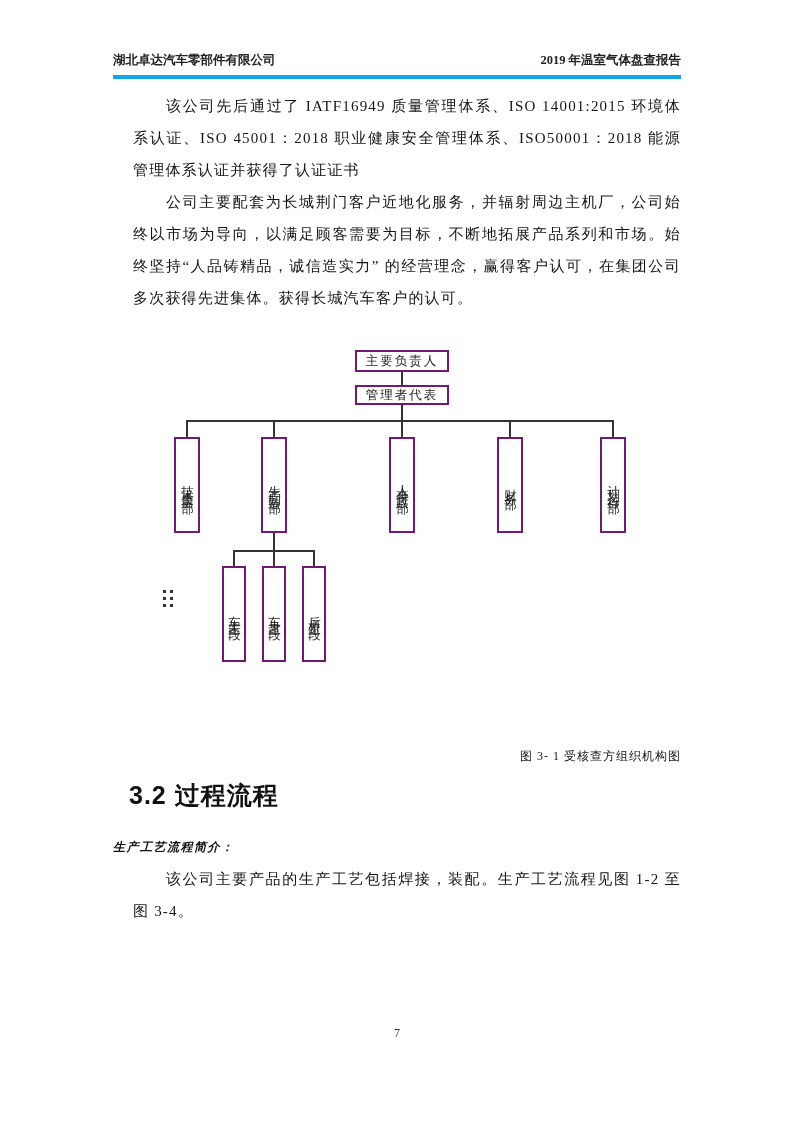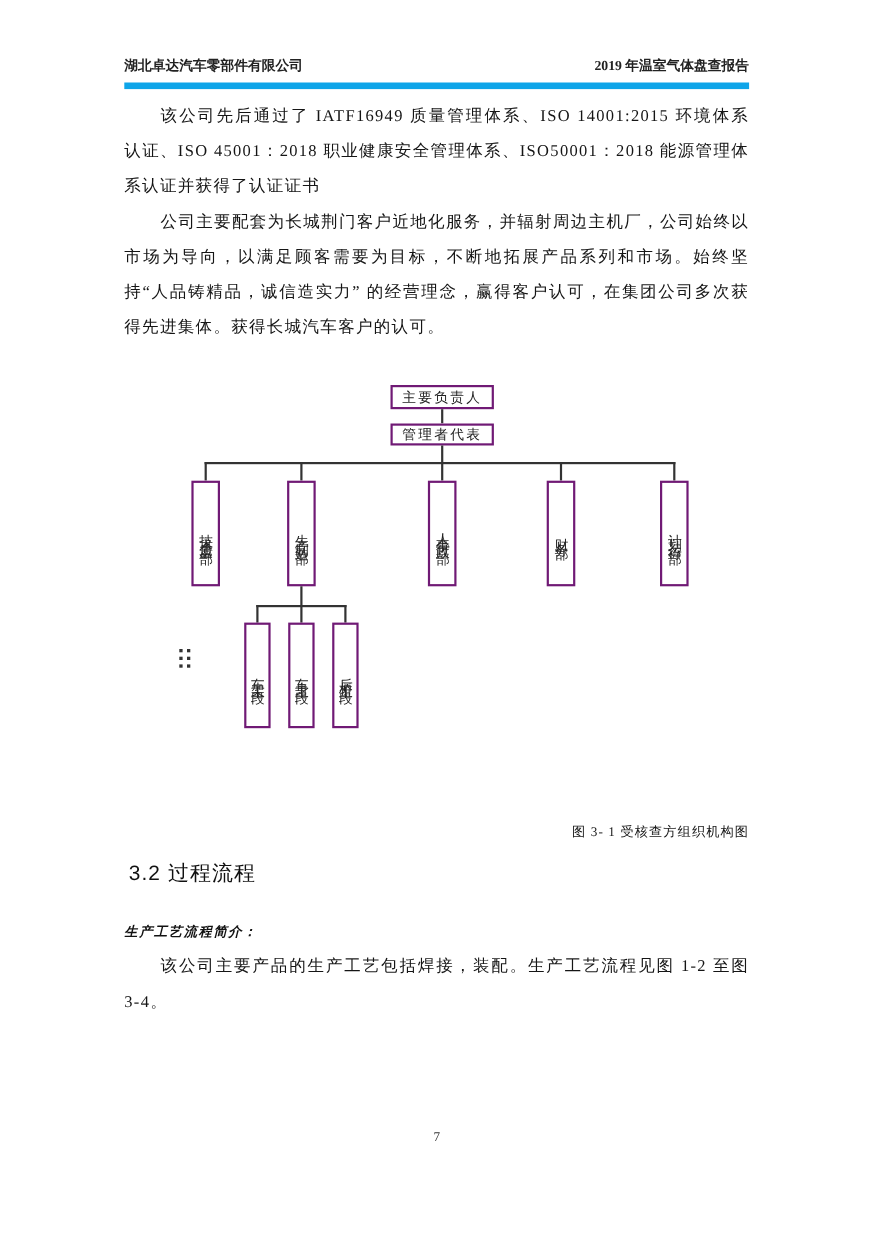--- a/index.html
+++ b/index.html
@@ -14,42 +14,42 @@
   }
   
   .header {
     position: absolute;
     left: 113px;
     top: 52px;
     width: 568px;
     display: flex;
     justify-content: space-between;
     align-items: flex-end;
-    border-bottom: 6px solid #0ea5e9;
+    border-bottom: 4px solid #0ea5e9;
     padding-bottom: 6px;
     font-size: 12.5px;
     font-weight: bold;
     color: #222;
   }
   
   .content {
     position: absolute;
     left: 113px;
     top: 90px;
     width: 568px;
   }
   p.body {
     margin: 0;
     font-size: 15px;
     line-height: 32px;
     letter-spacing: 1.2px;
     text-align: justify;
     color: #151515;
   }
-  p.indent { text-indent: 2.2em; }
+  p.indent { text-indent: 2.2em; margin-left: 20px; }
   
   .org-chart {
     position: relative;
     width: 568px;
     height: 334px;
     margin-top: 14px;
   }
   .obox {
     position: absolute;
     border: 2px solid #701a75;
@@ -84,24 +84,24 @@
   
   .figure-caption {
     margin: 78px 0 0 0;
     text-align: right;
     font-size: 12px;
     letter-spacing: 1px;
     line-height: 32px;
     color: #151515;
   }
   h2.section {
-    margin: 8px 0 0 4px;
+    margin: 8px 0 0 16px;
     font-family: "Liberation Sans", "DejaVu Sans", sans-serif;
-    font-size: 19px;
-    font-weight: normal;
+    font-size: 25px;
+    font-weight: bold;
     letter-spacing: 1px;
     color: #111;
     line-height: 30px;
   }
   .para-process { margin-top: 16px; }
   .subheading {
     margin: 21px 0 0 0;
     font-size: 12px;
     font-weight: bold;
     letter-spacing: 1.5px;

